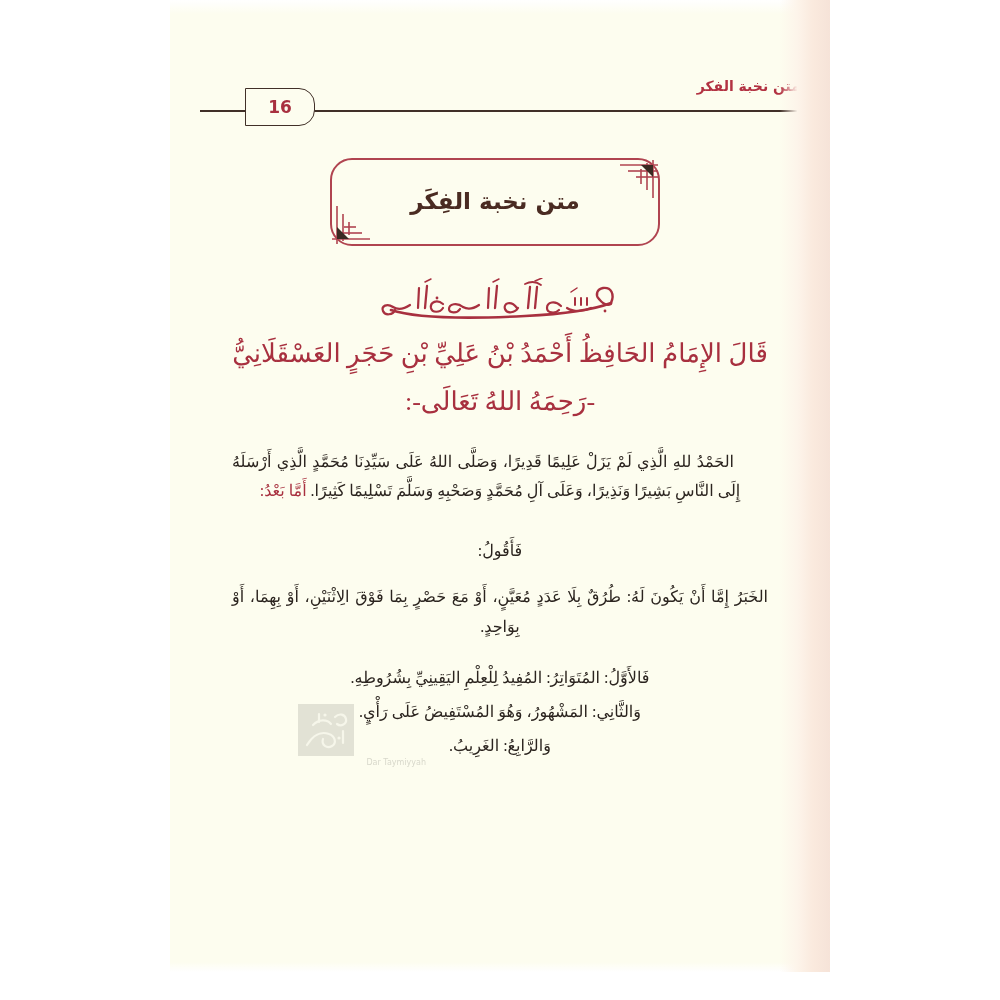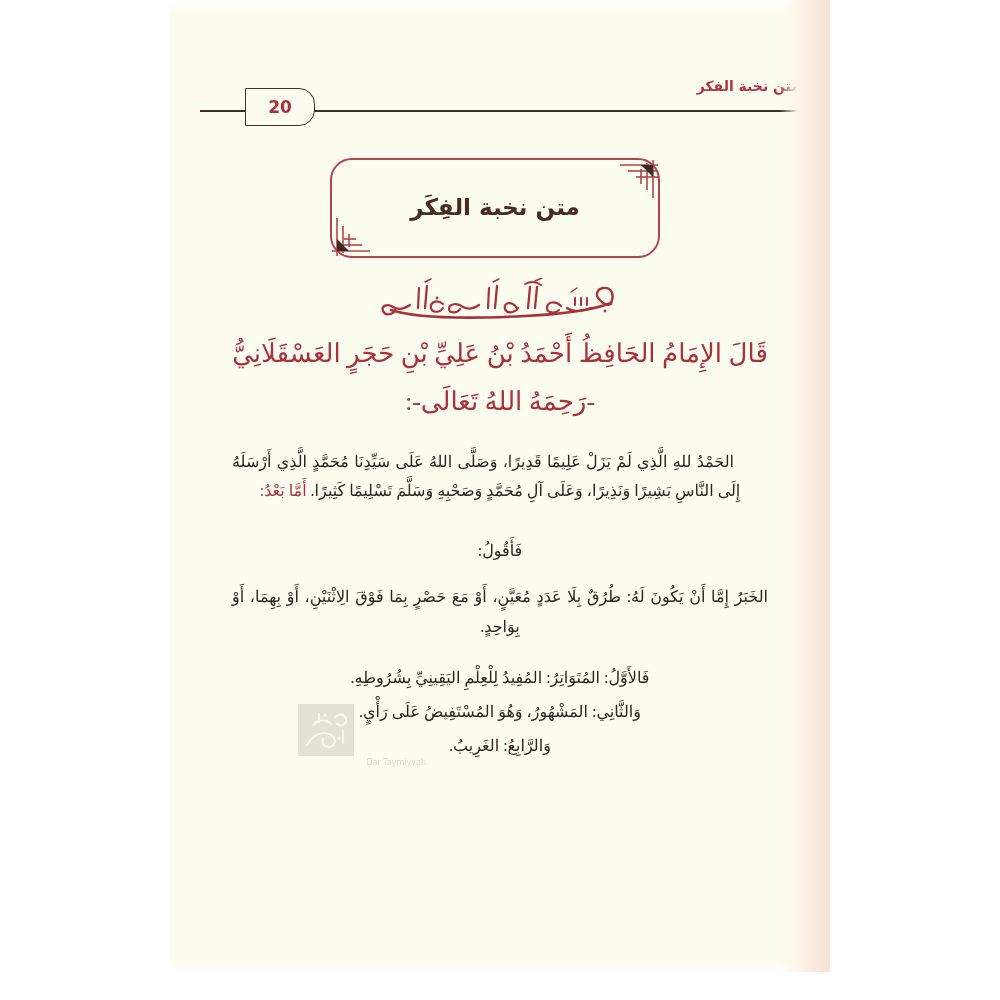--- a/index.html
+++ b/index.html
@@ -97,21 +97,21 @@
     direction: rtl;
     line-height: 1;
   }
 
   
   .title-frame {
     position: absolute;
     left: 160px;
     top: 158px;
     width: 330px;
-    height: 100px;
+    height: 88px;
   }
   .title-frame .frame-border {
     position: absolute;
     inset: 0;
     border: 2px solid #b04450;
     border-radius: 22px;
     box-sizing: border-box;
   }
   .title-text {
     position: absolute;
@@ -237,21 +237,21 @@
   <div class="page">
 
     <div class="page-top-fade"></div>
     <div class="page-bottom-fade"></div>
 
     <div class="running-head">متن نخبة الفكر</div>
 
     <div class="head-rule"></div>
 
     <div class="folio-box">
-      <span class="folio-num">20</span>
+      <span class="folio-num">16</span>
     </div>
 
     <div class="title-frame">
       <div class="frame-border"></div>
 
       <div class="corner-orn" style="right:2px; top:2px;">
         <svg width="46" height="46" viewBox="0 0 46 46">
           <g stroke="#b04450" stroke-width="1.6" fill="none">
             <line x1="46" y1="5" x2="8" y2="5"></line>
             <line x1="46" y1="11" x2="16" y2="11"></line>

